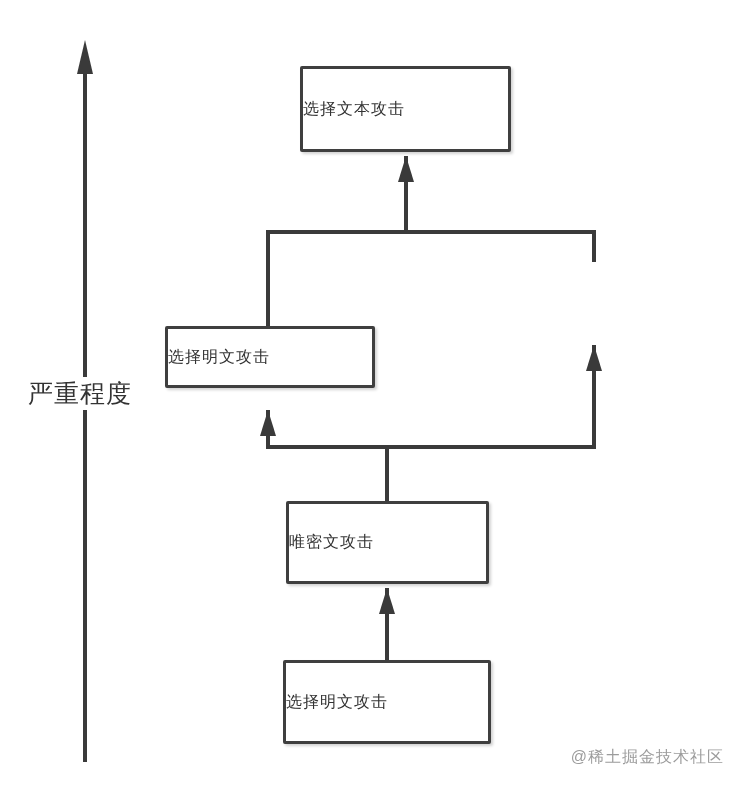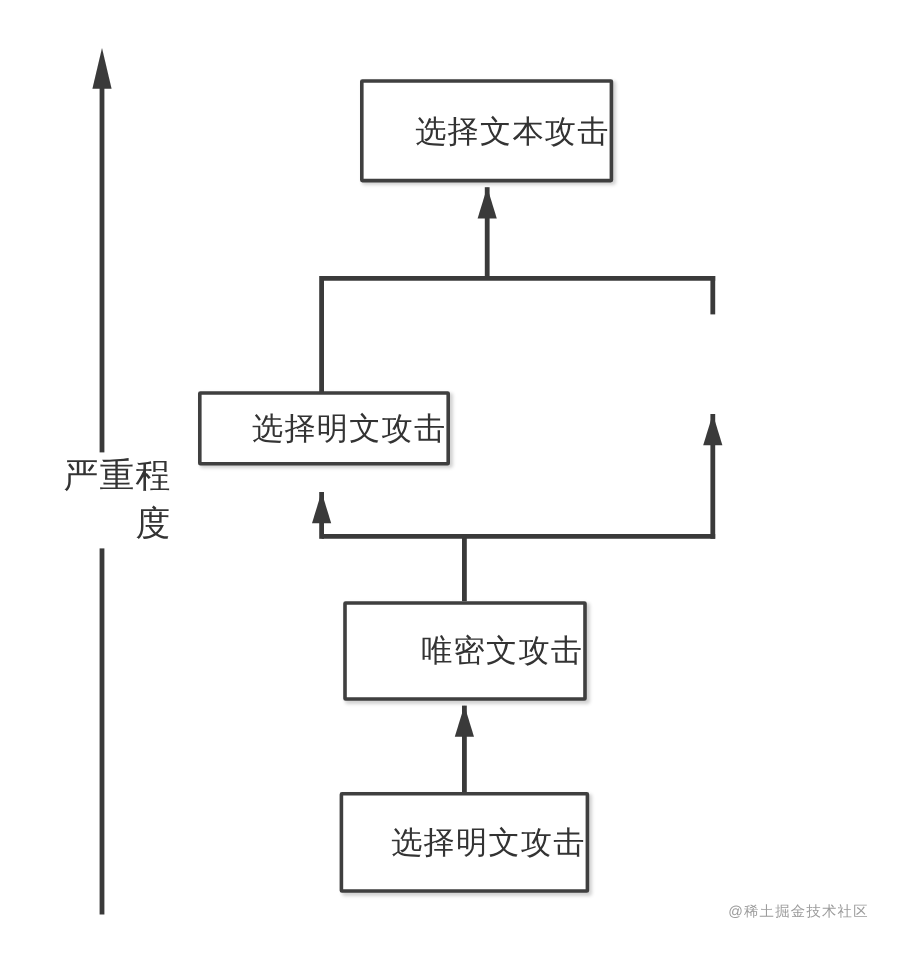--- a/index.html
+++ b/index.html
@@ -23,48 +23,48 @@
     height: 794px;
   }
   .node {
     position: absolute;
     background: #ffffff;
     border: 3px solid #3f3f3f;
     border-radius: 2px;
     box-shadow: 2px 2px 3px rgba(0,0,0,0.18);
     display: flex;
     align-items: center;
-    justify-content: flex-end;
+    justify-content: flex-start;
     color: #333333;
-    font-size: 26px;
+    font-size: 16px;
     letter-spacing: 1px;
     box-sizing: border-box;
   }
   .node-1 { left: 300px; top: 66px;  width: 211px; height: 86px; }
   .node-2 { left: 487px; top: 261px; width: 213px; height: 81px; }
   .node-3 { left: 165px; top: 326px; width: 210px; height: 62px; }
   .node-4 { left: 286px; top: 501px; width: 203px; height: 83px; }
   .node-5 { left: 283px; top: 660px; width: 208px; height: 84px; }
   .axis-label {
     position: absolute;
     left: 28px;
     top: 377px;
     width: 115px;
     color: #333333;
-    font-size: 29px;
+    font-size: 25px;
     letter-spacing: 1px;
     background: #ffffff;
-    text-align: right;
+    text-align: left;
   }
   .watermark {
     position: absolute;
     right: 26px;
     bottom: 26px;
     color: #9c9c9c;
-    font-size: 12px;
+    font-size: 16px;
     letter-spacing: 1px;
     margin-left: 24px;
   }
 </style>
 </head>
 <body>
 
 <div class="canvas">
 
   <svg class="connectors" viewBox="0 0 750 794" xmlns="http://www.w3.org/2000/svg">

